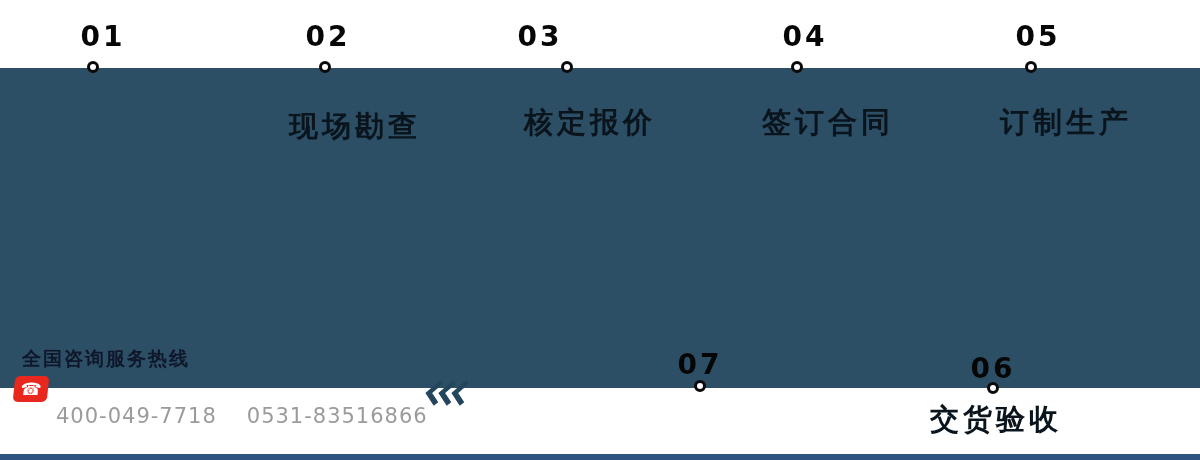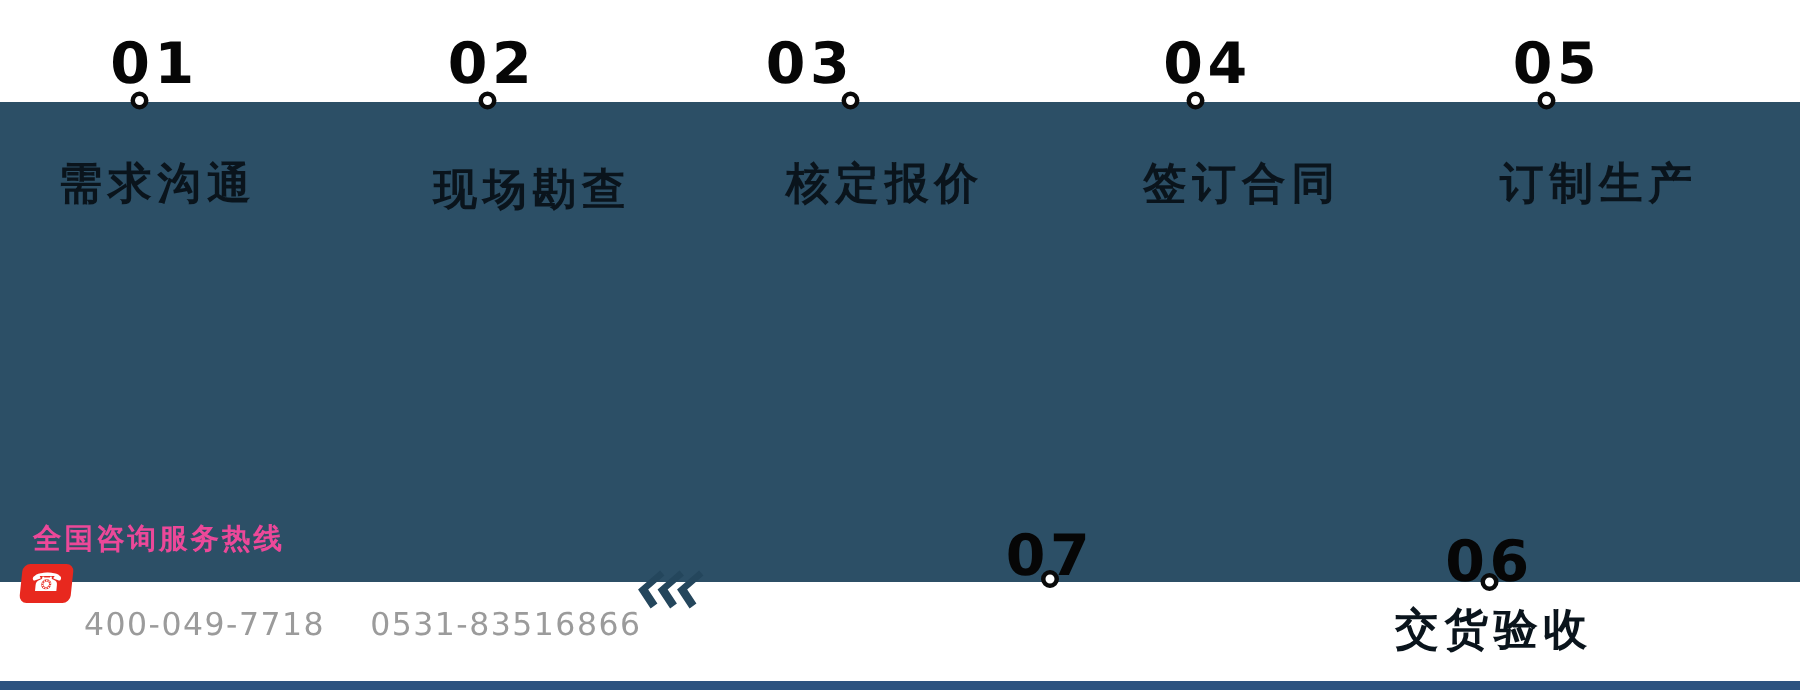--- a/index.html
+++ b/index.html
@@ -16,40 +16,40 @@
     background:#2c4f66;
   }
 
   .bottom-strip {
     position:absolute; left:0; top:454px; width:1200px; height:6px;
     background:#2d5380;
   }
 
   .step-num {
     position:absolute; transform:translateX(-50%);
-    font-size:38px; font-weight:bold; letter-spacing:3px;
+    font-size:28px; font-weight:bold; letter-spacing:3px;
     color:#060606; white-space:nowrap;
   }
 
   .dot {
     position:absolute; width:12px; height:12px;
     border:3px solid #0a0a0a; background:#ffffff; border-radius:50%;
     transform:translateX(-50%);
   }
 
   .step-label {
     position:absolute; transform:translateX(-50%);
     font-size:29px; font-weight:bold; letter-spacing:4px;
     color:#0a141c; white-space:nowrap;
   }
 
   .hotline-title {
     position:absolute; left:22px; top:346px;
     font-size:19px; font-weight:bold; letter-spacing:2px;
-    color:#ec4899; white-space:nowrap;
+    color:#0f172a; white-space:nowrap;
   }
 
   .phone-icon {
     position:absolute; left:14px; top:376px;
     width:34px; height:26px; background:#e8281e; border-radius:5px;
     display:flex; align-items:center; justify-content:center;
     transform:skewX(-6deg);
   }
   .phone-icon span { color:#ffffff; font-size:17px; line-height:1; }
 
@@ -66,21 +66,20 @@
 </head>
 <body>
 
 <div class="canvas">
 
   <div class="band"></div>
   <div class="bottom-strip"></div>
 
   <div class="step-num" style="left:103px;  top:20px;">01</div>
   <div class="dot" style="left:93px;   top:61px;"></div>
-  <div class="step-label" style="left:105px; top:103px;">需求沟通</div>
 
   <div class="step-num" style="left:328px;  top:20px;text-align:right;">02</div>
   <div class="dot" style="left:325px;  top:61px;"></div>
   <div class="step-label" style="left:355px; top:92px;margin-top:15px;">现场勘查</div>
 
   <div class="step-num" style="left:540px;  top:20px;">03</div>
   <div class="dot" style="left:567px;  top:61px;"></div>
   <div class="step-label" style="left:590px; top:103px;">核定报价</div>
 
   <div class="step-num" style="left:805px;  top:20px;">04</div>

